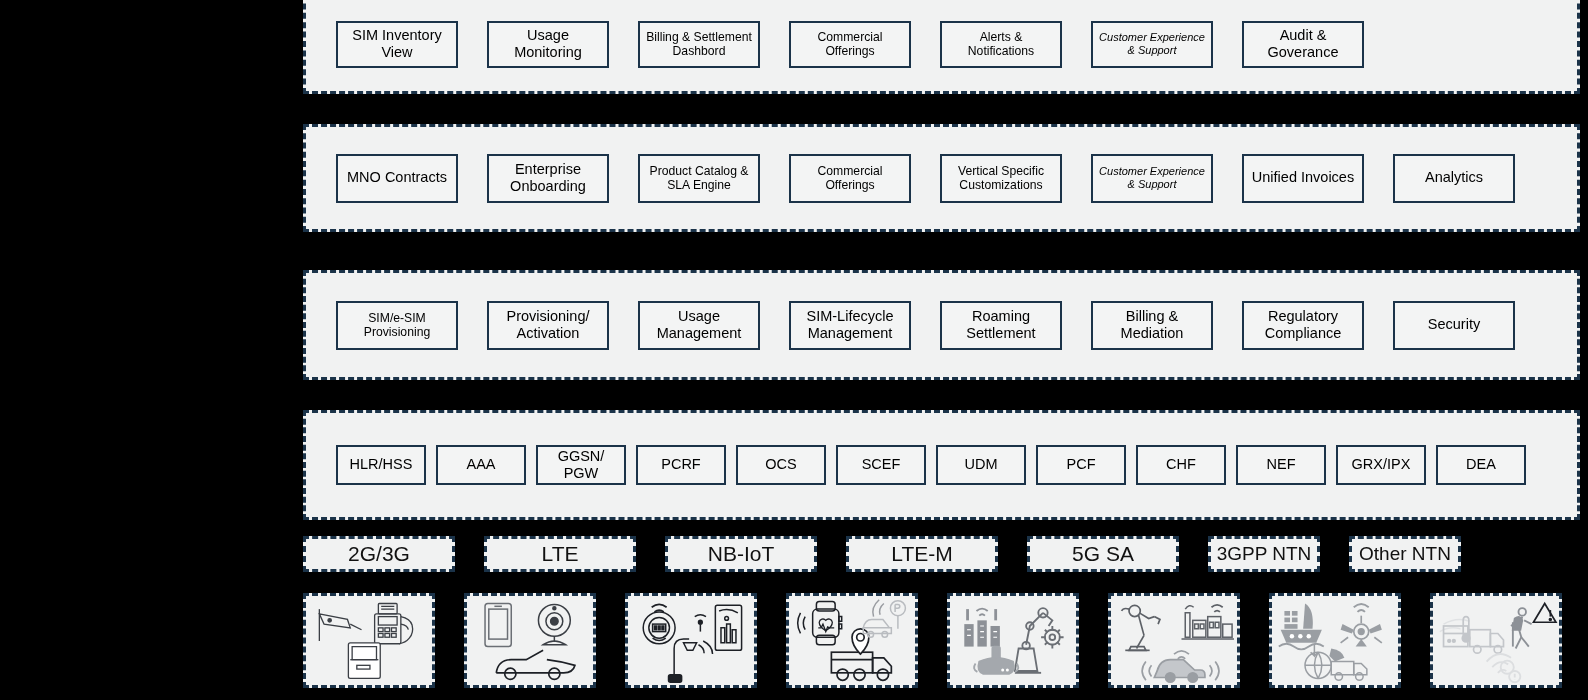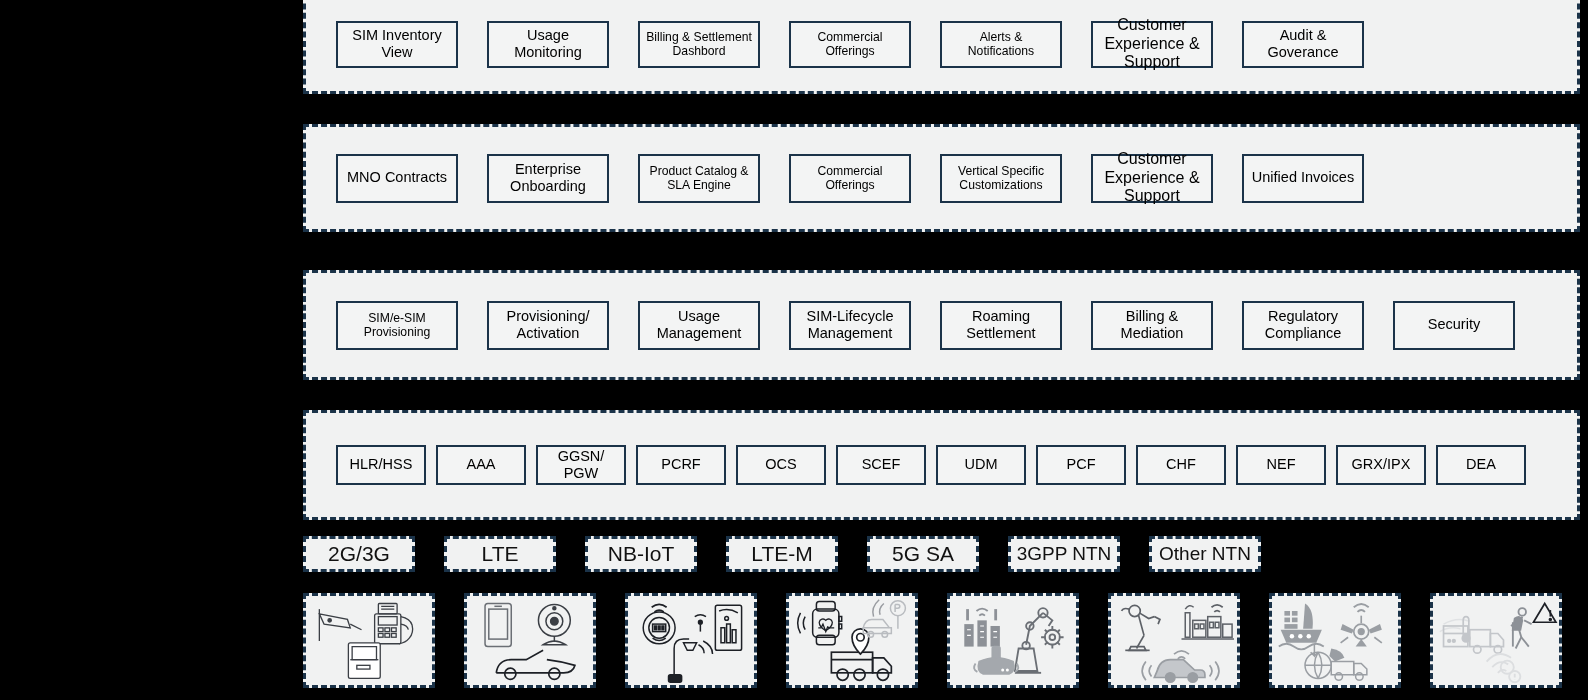--- a/index.html
+++ b/index.html
@@ -21,30 +21,30 @@
 
   .cell{border:2px solid #1b3349;background:#f3f4f4;
         display:flex;align-items:center;justify-content:center;
         text-align:center;color:#000000;box-sizing:border-box;}
   .cell span{display:block;line-height:1.18;padding:0 3px;}
 
   
   .r1 .cell,.r2 .cell,.r3 .cell{width:122px;height:47px;margin-right:29px;
         font-size:14.5px;}
   .r1 .cell.sm,.r2 .cell.sm,.r3 .cell.sm{font-size:12.2px;}
-  .r1 .cell.xsm,.r2 .cell.xsm,.r3 .cell.xsm{font-size:16px;}
+  .r1 .cell.xsm,.r2 .cell.xsm,.r3 .cell.xsm{font-size:11px;font-style:italic;}
   .r2 .cell,.r3 .cell{height:49px;}
 
   
   .r4 .cell{width:90px;height:40px;margin-right:10px;font-size:14.5px;}
 
   
   .techrow{position:absolute;left:303px;top:536px;width:1277px;height:36px;
            display:flex;}
-  .tech{flex:0 0 auto;width:112px;height:36px;margin-right:29px;
+  .tech{flex:0 0 auto;width:152px;height:36px;margin-right:29px;
         background:#f1f2f2;border:3px dashed #1b3349;box-sizing:border-box;
         display:flex;align-items:center;justify-content:center;
         font-size:21px;color:#111;}
   .tech.wide{width:112px;font-size:19px;}
 
   
   .iconrow{position:absolute;left:303px;top:593px;width:1277px;height:95px;
            display:flex;}
   .icard{flex:0 0 auto;width:132px;height:95px;margin-right:29px;
          background:#f1f2f2;border:3px dashed #1b3349;box-sizing:border-box;
@@ -97,20 +97,23 @@
           <span>Commercial Offerings</span>
         </div>
       <div class="cell sm">
           <span>Vertical Specific Customizations</span>
         </div>
       <div class="cell xsm">
           <span>Customer Experience &amp; Support</span>
         </div>
       <div class="cell">
           <span>Unified Invoices</span>
+        </div>
+      <div class="cell">
+          <span>Analytics</span>
         </div>
     </div>
   </div>
 
   <div class="band r3">
     <div class="boxrow">
       <div class="cell sm">
           <span>SIM/e-SIM Provisioning</span>
         </div>
       <div class="cell">

